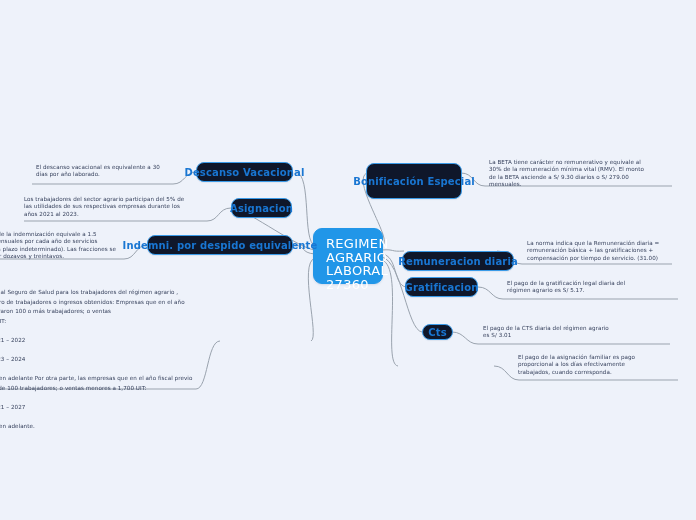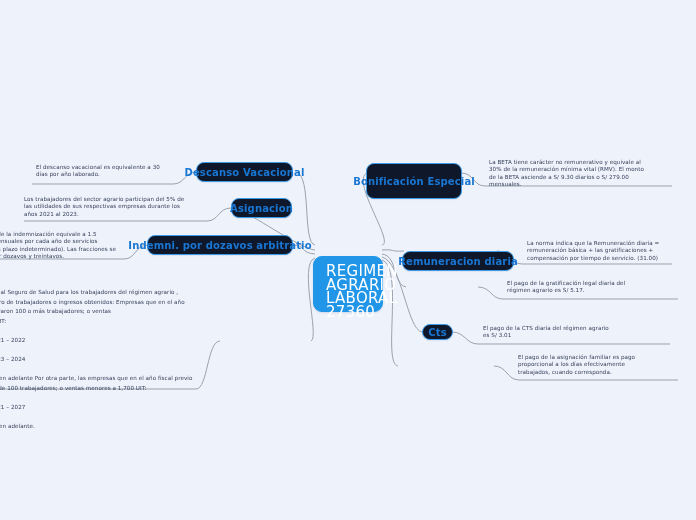--- a/index.html
+++ b/index.html
@@ -44,27 +44,26 @@
     white-space: nowrap;
     box-shadow: 0 1px 1px rgba(80,110,150,0.10);
   }
   .central {
     position: absolute;
     box-sizing: border-box;
     background: #2196e8;
     border: 1.6px solid #2196e8;
     border-radius: 9px;
     color: #ffffff;
-    font-size: 15px;
+    font-size: 13px;
     line-height: 13.6px;
     font-weight: normal;
     letter-spacing: 0.3px;
     padding: 8px 10px 8px 12px;
     box-shadow: 0 1px 2px rgba(70,110,160,0.18);
-    margin-top: 28px;
   }
   .note {
     position: absolute;
     box-sizing: border-box;
     color: #36415c;
     font-size: 5.6px;
     line-height: 7.3px;
     letter-spacing: 0.05px;
     white-space: pre-line;
   }
@@ -122,20 +121,23 @@
 de la BETA asciende a S/ 9.30 diarios o S/ 279.00
 mensuales.</div>
 
   <div class="node" style="left:402px; top:251px; width:112px; height:20px;">
     <span>Remuneracion diaria</span>
   </div>
   <div class="note" style="left:527px; top:240px; width:152px;">La norma indica que la Remuneración diaria =
 remuneración básica + las gratificaciones +
 compensación por tiempo de servicio. (31.00)</div>
 
+  <div class="node" style="left:405px; top:277px; width:73px; height:20px;">
+    <span>Gratificacion</span>
+  </div>
   <div class="note" style="left:507px; top:280px; width:160px;">El pago de la gratificación legal diaria del
 régimen agrario es S/ 5.17.</div>
 
   <div class="node" style="left:422px; top:324px; width:31px; height:16px;">
     <span>Cts</span>
   </div>
   <div class="note" style="left:483px; top:325px; width:160px;">El pago de la CTS diaria del régimen agrario
 es S/ 3.01</div>
 
   <div class="note" style="left:518px; top:354px; width:152px;">El pago de la asignación familiar es pago
@@ -149,21 +151,21 @@
 días por año laborado.</div>
 
   <div class="node" style="left:231px; top:198px; width:61px; height:20px;">
     <span>Asignacion</span>
   </div>
   <div class="note" style="left:24px; top:196px; width:186px;">Los trabajadores del sector agrario participan del 5% de
 las utilidades de sus respectivas empresas durante los
 años 2021 al 2023.</div>
 
   <div class="node" style="left:147px; top:235px; width:146px; height:20px;">
-    <span>Indemni. por dozavos arbitratio</span>
+    <span>Indemni. por despido equivalente</span>
   </div>
   <div class="note" style="left:-8px; top:231px; width:140px;">o de la indemnización equivale a 1.5
 mensuales por cada año de servicios
 o a plazo indeterminado). Las fracciones se
 por dozavos y treintavos.</div>
 
   <div class="note-big" style="left:-10px; top:288px; width:205px;">ual al Seguro de Salud para los trabajadores del régimen agrario ,
 mero de trabajadores o ingresos obtenidos: Empresas que en el año
 clararon 100 o más trabajadores; o ventas
 0 UIT:

